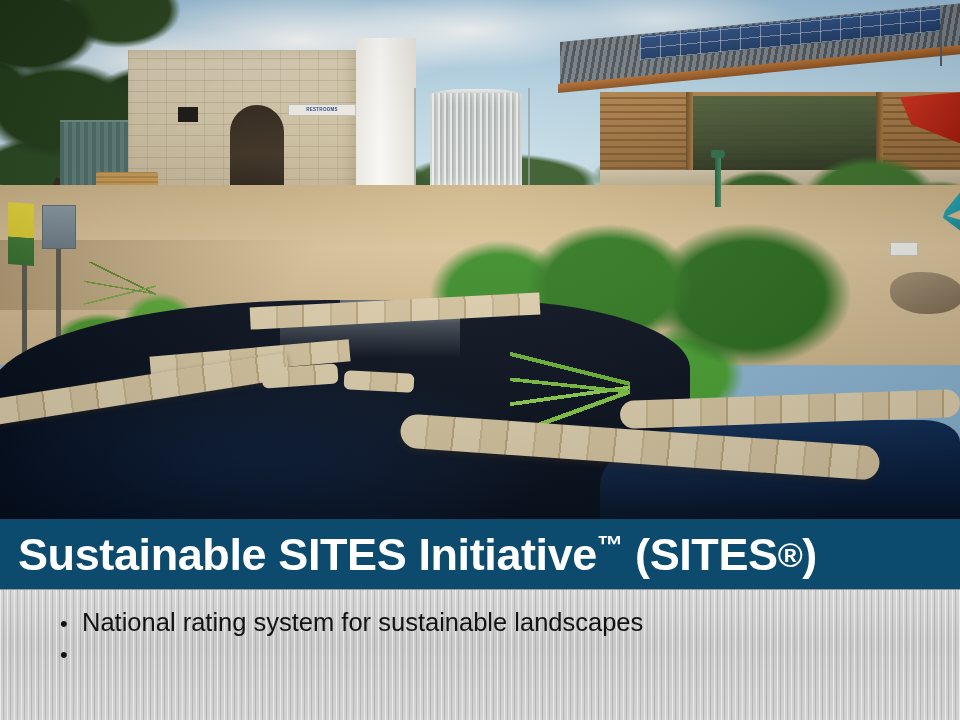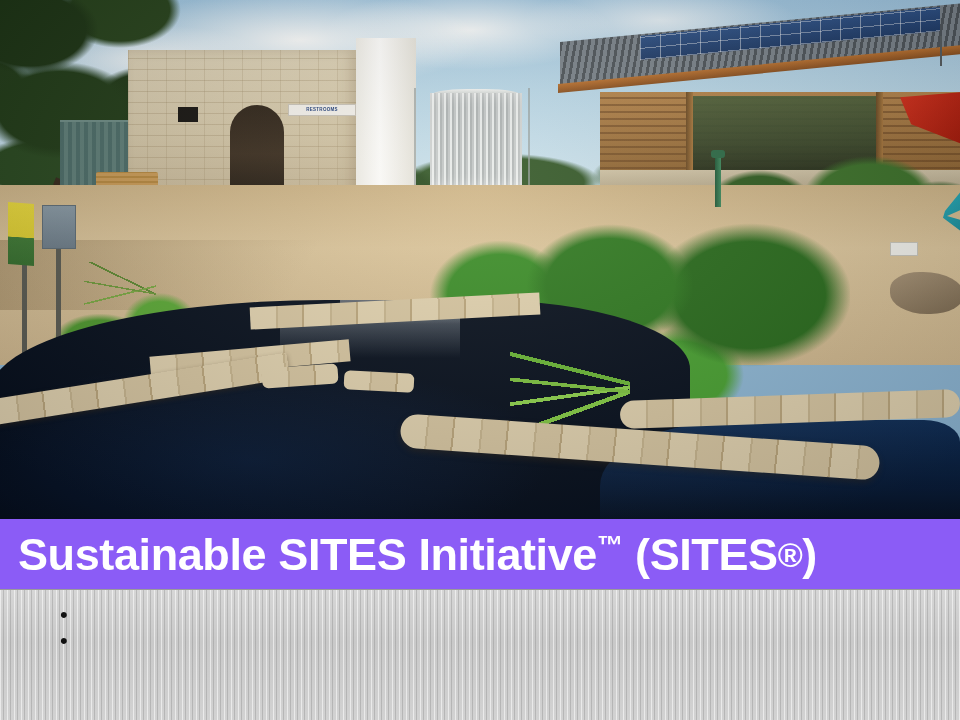--- a/index.html
+++ b/index.html
@@ -406,21 +406,21 @@
     left: 0; top: 0; width: 960px; height: 521px;
     background: radial-gradient(ellipse 700px 420px at 50% 35%, rgba(255,245,215,.10), rgba(0,0,0,.16) 95%);
     pointer-events: none;
   }
 
   
   .title-bar {
     position: absolute;
     left: 0; top: 519px;
     width: 960px; height: 70px;
-    background: #8b5cf6;
+    background: #0c4a6e;
     display: flex;
     align-items: center;
   }
   .title-text {
     color: #ffffff;
     font-size: 45px;
     font-weight: bold;
     letter-spacing: -0.4px;
     padding-left: 18px;
     white-space: nowrap;
@@ -559,20 +559,21 @@
 
   <div class="title-bar">
     <div class="title-text"><span>Sustainable SITES Initiative</span><span class="tm">™</span><span> (SITES</span><span class="reg">®</span><span>)</span></div>
   </div>
 
   <div class="body-panel">
     <div class="bullets">
 
       <div class="bullet-row">
         <span class="bullet-dot">•</span>
+        <span class="bullet-text">National rating system for sustainable landscapes</span>
       </div>
 
       <div class="bullet-row">
         <span class="bullet-dot">•</span>
       </div>
 
     </div>
 
   </div>
 

